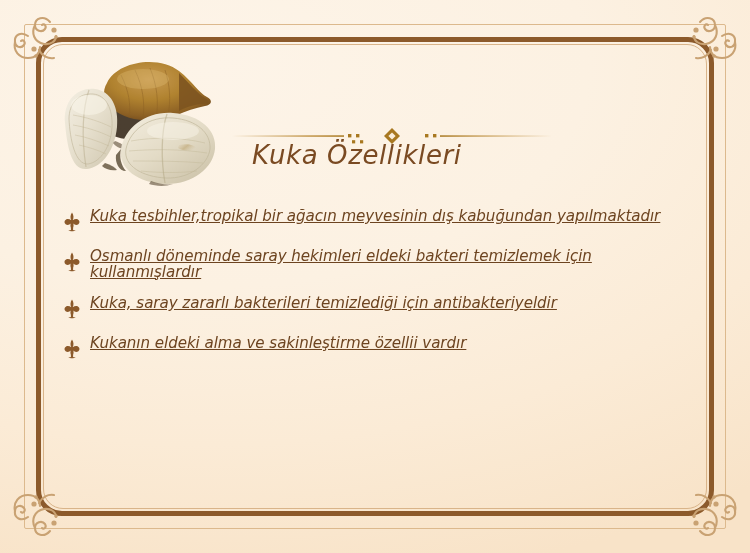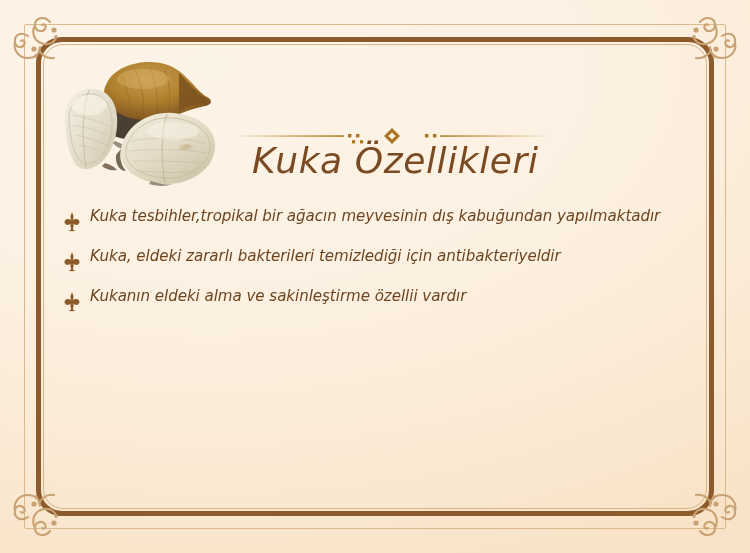--- a/index.html
+++ b/index.html
@@ -50,21 +50,21 @@
   .title-wrap{
     position:absolute;left:232px;top:120px;width:470px;height:70px;
   }
   .divider{
     position:absolute;left:0;top:8px;width:320px;height:16px;
   }
   .page-title{
     position:absolute;left:20px;top:20px;
     font-family:"DejaVu Sans",sans-serif;
     font-style:italic;font-weight:400;
-    font-size:36px;letter-spacing:.6px;
+    font-size:26px;letter-spacing:.6px;
     color:#7a4a22;
     white-space:nowrap;
   }
 
   
   .bullets{
     position:absolute;left:62px;top:209px;width:620px;
   }
   .bullet-row{
     display:flex;align-items:flex-start;
@@ -75,20 +75,21 @@
     flex:0 0 auto;width:20px;height:22px;margin-right:8px;margin-top:2px;
   }
   .bullet-text{
     flex:1 1 auto;
     font-family:"DejaVu Sans",sans-serif;
     font-style:italic;font-weight:400;
     font-size:15.1px;line-height:15.5px;
     color:#6d4420;
     letter-spacing:-.05px;
     max-width:584px;
+    text-decoration:underline;
   }
 </style>
 </head>
 <body>
 
 <div id="stage">
 
   <div class="outer-frame"></div>
   <div class="main-frame"></div>
   <div class="main-frame-inner"></div>
@@ -282,36 +283,52 @@
                      C7.4 14.1 5.1 14.4 3.6 13.2 C1.9 11.8 2.2 9.4 4.1 8.4
                      C5.7 7.6 7.6 8.0 9.3 9.3 C8.1 7.1 8.2 4.2 10 1.5 Z"></path>
             <rect x="8.9" y="9" width="2.2" height="10.5" rx="1"></rect>
             <path d="M6.4 19.6 C8 18.9 12 18.9 13.6 19.6 C12 20.6 8 20.6 6.4 19.6 Z"></path>
           </g>
         </svg>
       </span>
       <span class="bullet-text">Kuka tesbihler,tropikal bir ağacın meyvesinin dış kabuğundan yapılmaktadır</span>
     </div>
 
-
     <div class="bullet-row">
       <span class="bullet-mark">
         <svg viewBox="0 0 20 22" width="20" height="22">
           <g fill="#8c5a2b">
             <path d="M10 1.5 C11.8 4.2 11.9 7.1 10.7 9.3 C12.4 8.0 14.3 7.6 15.9 8.4
                      C17.8 9.4 18.1 11.8 16.4 13.2 C14.9 14.4 12.6 14.1 11.3 12.6
                      C11.9 14.8 11.3 17.0 10 18.6 C8.7 17.0 8.1 14.8 8.7 12.6
                      C7.4 14.1 5.1 14.4 3.6 13.2 C1.9 11.8 2.2 9.4 4.1 8.4
                      C5.7 7.6 7.6 8.0 9.3 9.3 C8.1 7.1 8.2 4.2 10 1.5 Z"></path>
             <rect x="8.9" y="9" width="2.2" height="10.5" rx="1"></rect>
             <path d="M6.4 19.6 C8 18.9 12 18.9 13.6 19.6 C12 20.6 8 20.6 6.4 19.6 Z"></path>
           </g>
         </svg>
       </span>
-      <span class="bullet-text">Kuka, eldeki zararlı bakterileri temizlediği için antibakteriyeldir</span>
+      <span class="bullet-text">Osmanlı döneminde saray hekimleri eldeki bakteri temizlemek için kullanmışlardır</span>
+    </div>
+
+    <div class="bullet-row">
+      <span class="bullet-mark">
+        <svg viewBox="0 0 20 22" width="20" height="22">
+          <g fill="#8c5a2b">
+            <path d="M10 1.5 C11.8 4.2 11.9 7.1 10.7 9.3 C12.4 8.0 14.3 7.6 15.9 8.4
+                     C17.8 9.4 18.1 11.8 16.4 13.2 C14.9 14.4 12.6 14.1 11.3 12.6
+                     C11.9 14.8 11.3 17.0 10 18.6 C8.7 17.0 8.1 14.8 8.7 12.6
+                     C7.4 14.1 5.1 14.4 3.6 13.2 C1.9 11.8 2.2 9.4 4.1 8.4
+                     C5.7 7.6 7.6 8.0 9.3 9.3 C8.1 7.1 8.2 4.2 10 1.5 Z"></path>
+            <rect x="8.9" y="9" width="2.2" height="10.5" rx="1"></rect>
+            <path d="M6.4 19.6 C8 18.9 12 18.9 13.6 19.6 C12 20.6 8 20.6 6.4 19.6 Z"></path>
+          </g>
+        </svg>
+      </span>
+      <span class="bullet-text">Kuka, saray zararlı bakterileri temizlediği için antibakteriyeldir</span>
     </div>
 
     <div class="bullet-row">
       <span class="bullet-mark">
         <svg viewBox="0 0 20 22" width="20" height="22">
           <g fill="#8c5a2b">
             <path d="M10 1.5 C11.8 4.2 11.9 7.1 10.7 9.3 C12.4 8.0 14.3 7.6 15.9 8.4
                      C17.8 9.4 18.1 11.8 16.4 13.2 C14.9 14.4 12.6 14.1 11.3 12.6
                      C11.9 14.8 11.3 17.0 10 18.6 C8.7 17.0 8.1 14.8 8.7 12.6
                      C7.4 14.1 5.1 14.4 3.6 13.2 C1.9 11.8 2.2 9.4 4.1 8.4

